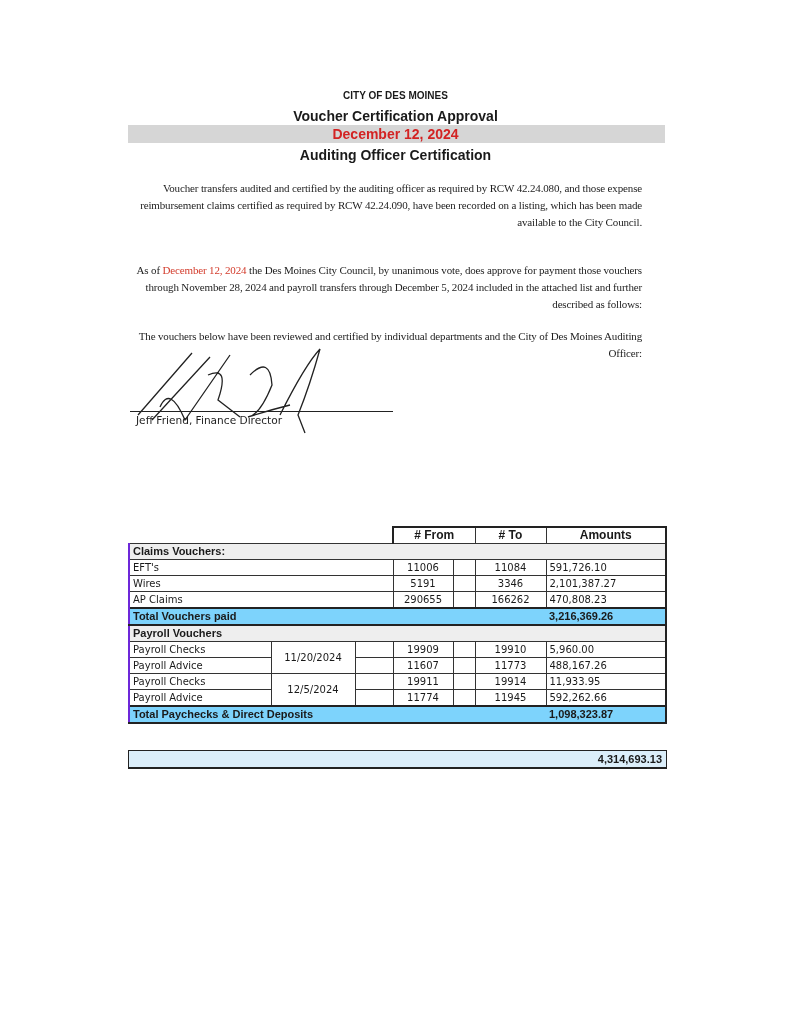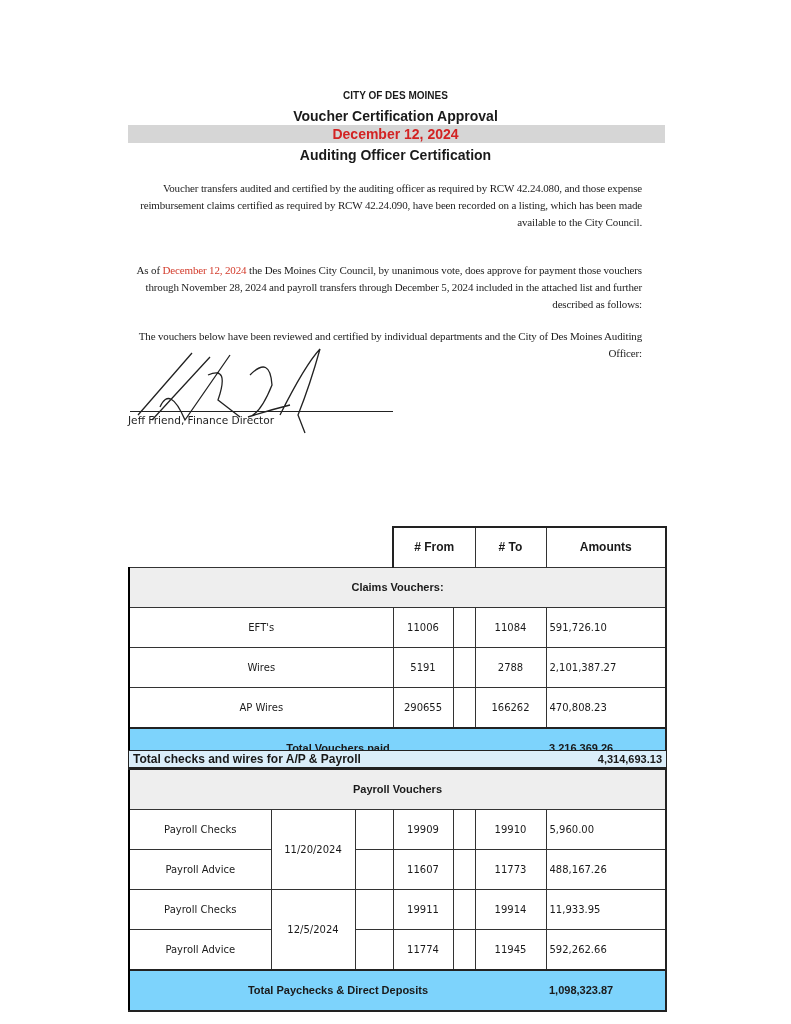--- a/index.html
+++ b/index.html
@@ -9,32 +9,32 @@
   .h2 { top: 108px; font-size: 14px; }
   .h3band { position: absolute; top: 125px; left: 128px; width: 537px; height: 18px; background: #d6d6d6; }
   .h3 { top: 126px; font-size: 14px; color: #d32323; }
   .h4 { top: 147px; font-size: 14px; }
   .para { position: absolute; left: 132px; width: 510px; font-family: Liberation Serif, serif; font-size: 11px; line-height: 17px; letter-spacing: -0.15px; color: #1d1d1d; text-align: right; }
   .p1 { top: 180px; }
   .p2 { top: 262px; }
   .p3 { top: 328px; }
   .red { color: #d33b2b; }
   .sig-line { position: absolute; left: 130px; top: 411px; width: 263px; height: 1px; background: #222; }
-  .signame { position: absolute; left: 128px; top: 414px; font-family: "DejaVu Sans", sans-serif; font-size: 10.6px; color: #1d1d1d; }
+  .signame { position: absolute; left: 136px; top: 414px; font-family: "DejaVu Sans", sans-serif; font-size: 10.6px; color: #1d1d1d; }
   .sig { position: absolute; left: 130px; top: 345px; width: 260px; height: 100px; }
 
   table.v { position: absolute; left: 128px; top: 526px; border-collapse: collapse; font-family: "DejaVu Sans", sans-serif; font-size: 10px; table-layout: fixed; }
-  table.v td { border: 1px solid #333; padding: 12px 3px; height: 15px; line-height: 15px; white-space: nowrap; overflow: hidden; }
+  table.v td { border: 1px solid #333; padding: 0 3px; height: 15px; line-height: 15px; white-space: nowrap; overflow: hidden; }
   table.v td.c { text-align: center; }
   table.v td.r { }
   table.v td.noborder { border: none; }
   table.v tr.hd td.hcell { font-family: "Liberation Sans", sans-serif; font-weight: bold; font-size: 12px; text-align: center; border-top: 2px solid #222; }
   table.v tr.sect td { background: #eeeeee; font-family: "Liberation Sans", sans-serif; font-weight: bold; font-size: 11px; }
   table.v tr.tot td { background: #7dd3fc; font-family: "Liberation Sans", sans-serif; font-weight: bold; font-size: 11px; border-top: 2px solid #222; border-bottom: 2px solid #222; }
-  table.v .lbl { border-left: 2px solid #000000; text-align: center; }
+  table.v .lbl { border-left: 2px solid #6d28d9; }
   table.v .rgt { border-right: 2px solid #222; }
 
   .grand { position: absolute; left: 128px; top: 750px; width: 537px; height: 16px; background: #dbeefa; border: 1.5px solid #222; border-bottom: 2.5px solid #222; font-family: "Liberation Sans", sans-serif; font-weight: bold; font-size: 12px; line-height: 16px; }
   .grand .gl { position: absolute; left: 4px; top: 0; }
   .grand .gv { position: absolute; right: 4px; top: 0; font-size: 11px; }
 </style>
 </head>
 <body>
 
 <div class="hdr h1">CITY OF DES MOINES</div>
@@ -77,25 +77,25 @@
     <td class="lbl" colspan="3">EFT's</td>
     <td class="c">11006</td>
     <td></td>
     <td class="c">11084</td>
     <td class="r rgt">591,726.10</td>
   </tr>
   <tr>
     <td class="lbl" colspan="3">Wires</td>
     <td class="c">5191</td>
     <td></td>
-    <td class="c">2788</td>
+    <td class="c">3346</td>
     <td class="r rgt">2,101,387.27</td>
   </tr>
   <tr>
-    <td class="lbl" colspan="3">AP Wires</td>
+    <td class="lbl" colspan="3">AP Claims</td>
     <td class="c">290655</td>
     <td></td>
     <td class="c">166262</td>
     <td class="r rgt">470,808.23</td>
   </tr>
   <tr class="tot">
     <td class="lbl" colspan="6" style="border-right:none;">Total Vouchers paid</td>
     <td class="r rgt" style="border-left:none;">3,216,369.26</td>
   </tr>
   <tr class="sect">
@@ -136,15 +136,14 @@
     <td class="r rgt">592,262.66</td>
   </tr>
   <tr class="tot">
     <td class="lbl" colspan="6" style="border-right:none;">Total Paychecks &amp; Direct Deposits</td>
     <td class="r rgt" style="border-left:none;">1,098,323.87</td>
   </tr>
 </tbody>
   </table>
 
 <div class="grand">
-  <span class="gl">Total checks and wires for A/P &amp; Payroll</span>
   <span class="gv">4,314,693.13</span>
 </div>
 
 </body></html>

